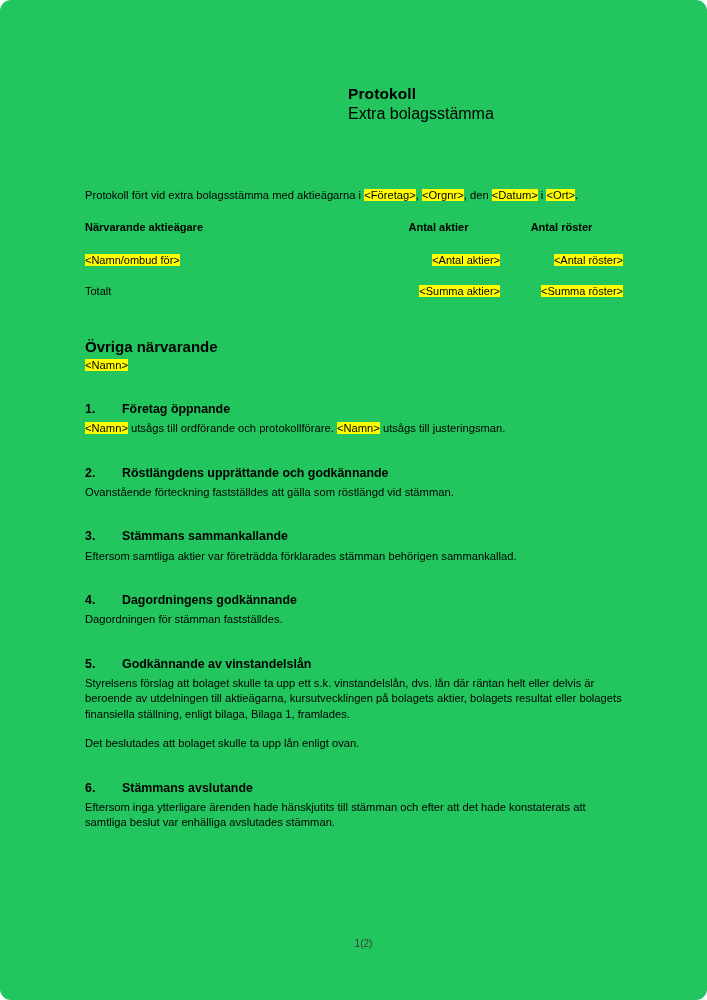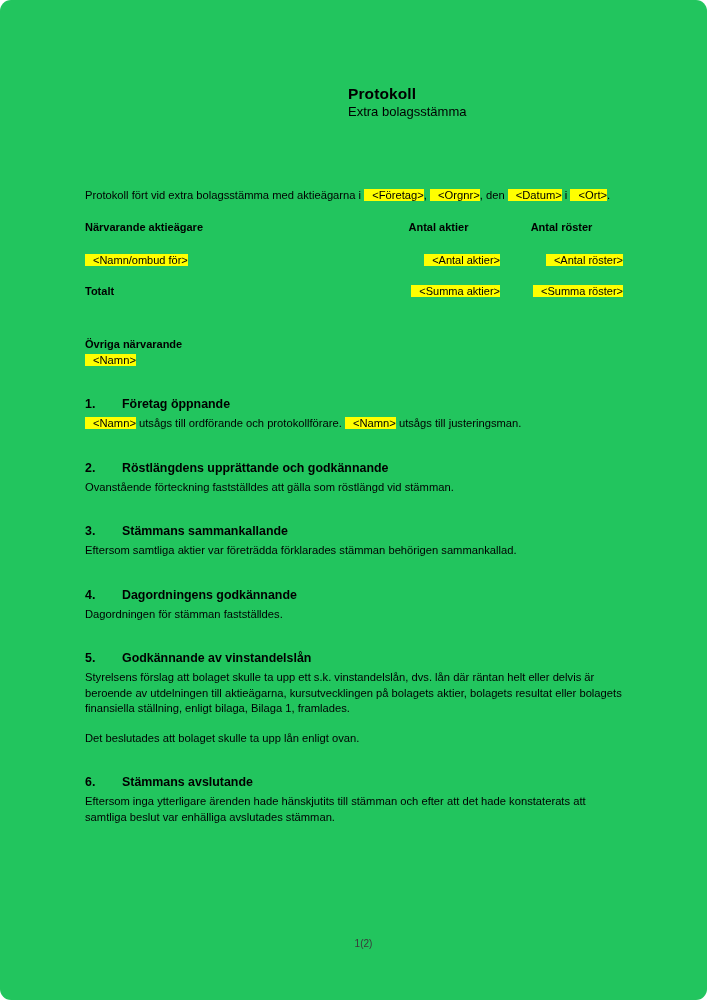--- a/index.html
+++ b/index.html
@@ -33,21 +33,21 @@
     width: 300px;
   }
   .doc-title {
     font-size: 15.5px;
     font-weight: bold;
     line-height: 1.25;
     margin: 0;
     letter-spacing: 0.1px;
   }
   .doc-subtitle {
-    font-size: 13px;
+    font-size: 16px;
     font-weight: normal;
     line-height: 1.3;
     margin: 1px 0 0 0;
   }
 
   
   .content {
     position: absolute;
     left: 85px;
     top: 188px;
@@ -79,31 +79,30 @@
     font-weight: bold;
     padding-bottom: 18px;
   }
   .table .col-name  { width: 292px; }
   .table .col-num   { width: 123px; text-align: center; }
   .table .col-votes { width: 123px; text-align: center; }
   .table td.col-num,
   .table td.col-votes { text-align: right; }
   .table tr.row-owner td { padding-bottom: 16px; }
   .table td.name-cell { font-weight: normal; }
-  .table td.total-label { font-weight: bold; margin-top: 36px; }
+  .table td.total-label { font-weight: normal; margin-top: 36px; }
 
   
   .hl {
     background: #ffff00;
     color: #000000;
-    padding-left: 8px;
   }
 
   h2.group-heading {
-    font-size: 11px;
+    font-size: 15px;
     font-weight: bold;
     margin: 38px 0 0 0;
     line-height: 1.3;
   }
   .group-sub {
     font-size: 11.2px;
     line-height: 1.35;
     margin: 2px 0 0 0;
   }
 

